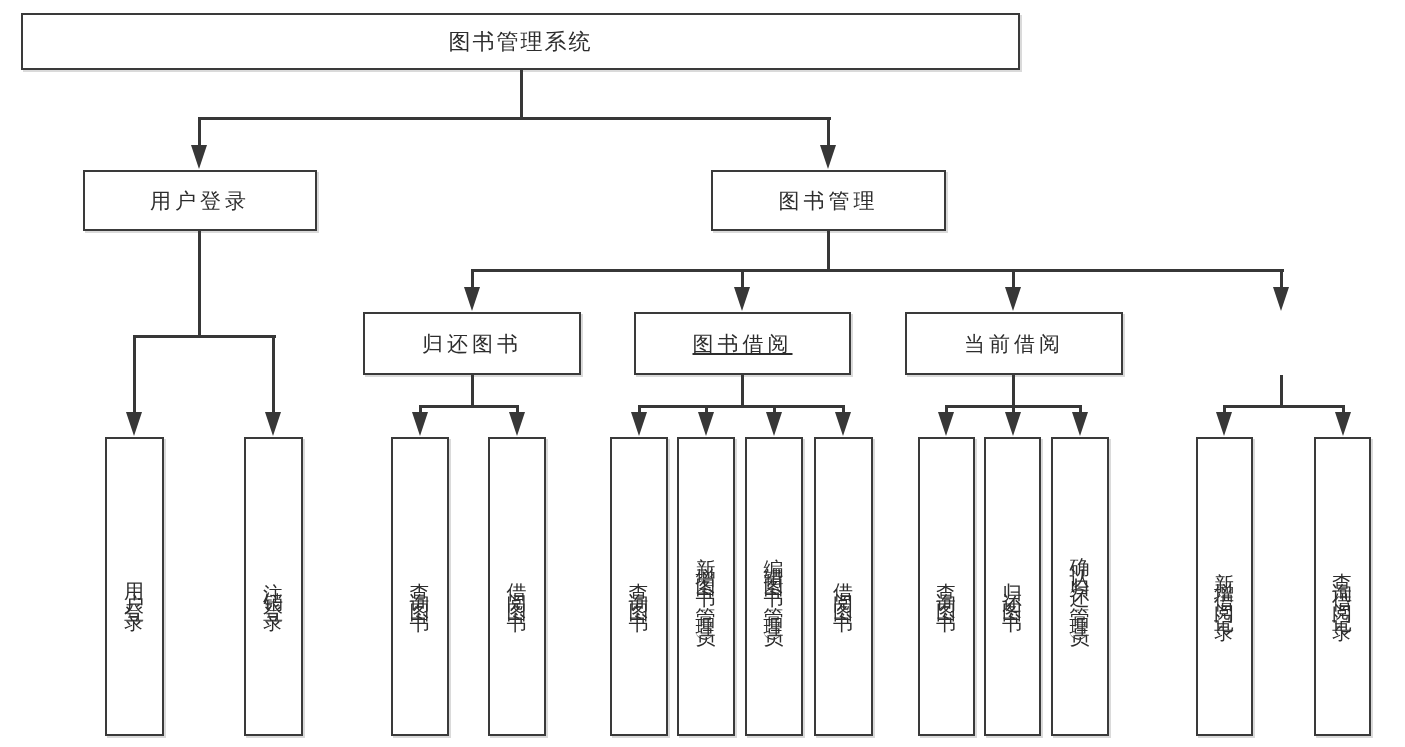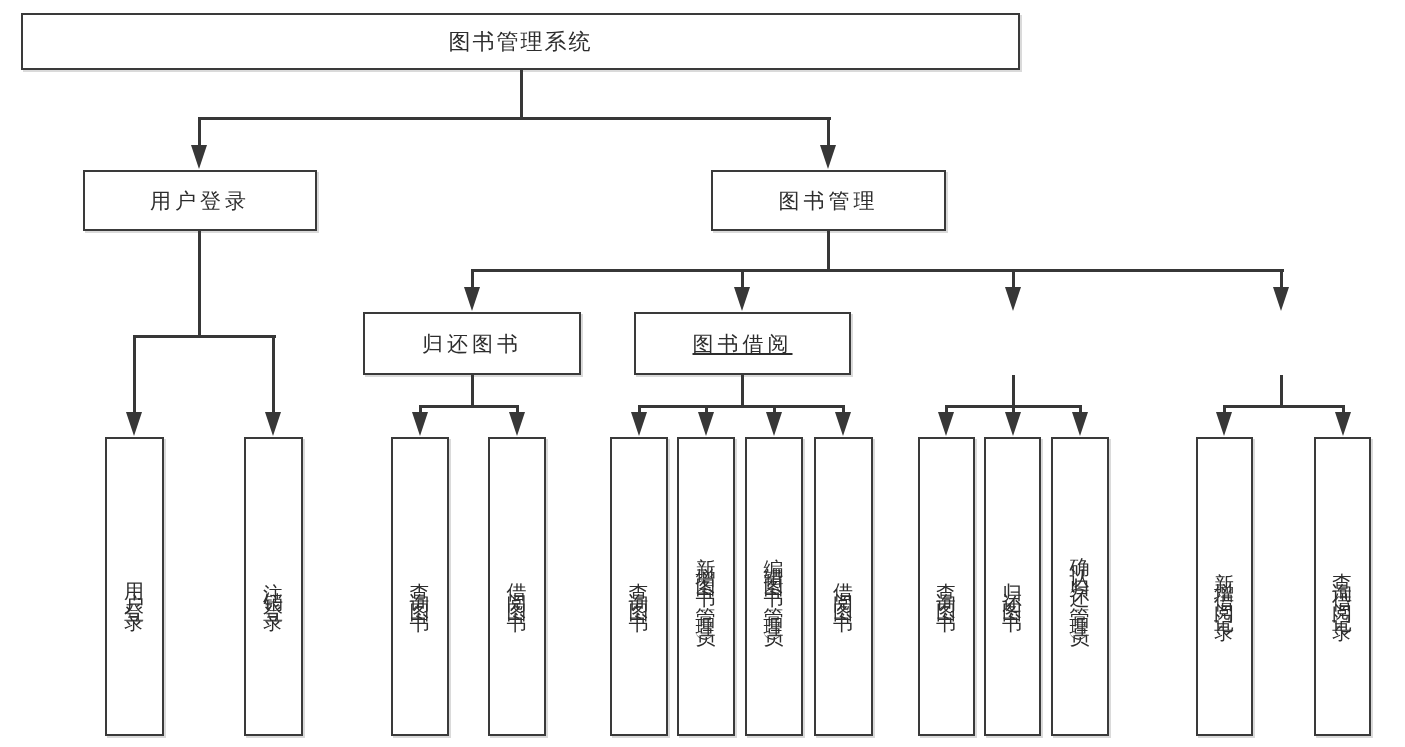--- a/index.html
+++ b/index.html
@@ -61,20 +61,21 @@
   <i class="ar" style="left:464px;top:287px;"></i>
   <i class="ln" style="left:740.5px;top:270px;width:3px;height:22px;"></i>
   <i class="ar" style="left:734px;top:287px;"></i>
   <i class="ln" style="left:1011.5px;top:270px;width:3px;height:22px;"></i>
   <i class="ar" style="left:1005px;top:287px;"></i>
   <i class="ln" style="left:1279.5px;top:270px;width:3px;height:22px;"></i>
   <i class="ar" style="left:1273px;top:287px;"></i>
 
   <div class="box hbox" style="left:363px;top:312px;width:218px;height:63px;">归还图书</div>
   <div class="box hbox" style="left:634px;top:312px;width:217px;height:63px;text-decoration:underline;">图书借阅</div>
+  <div class="box hbox" style="left:905px;top:312px;width:218px;height:63px;">当前借阅</div>
 
   <i class="ln" style="left:470.5px;top:375px;width:3px;height:32px;"></i>
   <i class="ln" style="left:418.5px;top:404.5px;width:100px;height:3px;"></i>
   <i class="ln" style="left:418.5px;top:406px;width:3px;height:10px;"></i>
   <i class="ar" style="left:412px;top:412px;"></i>
   <i class="ln" style="left:515.5px;top:406px;width:3px;height:10px;"></i>
   <i class="ar" style="left:509px;top:412px;"></i>
 
   <i class="ln" style="left:740.5px;top:375px;width:3px;height:32px;"></i>
   <i class="ln" style="left:637.5px;top:404.5px;width:207px;height:3px;"></i>

